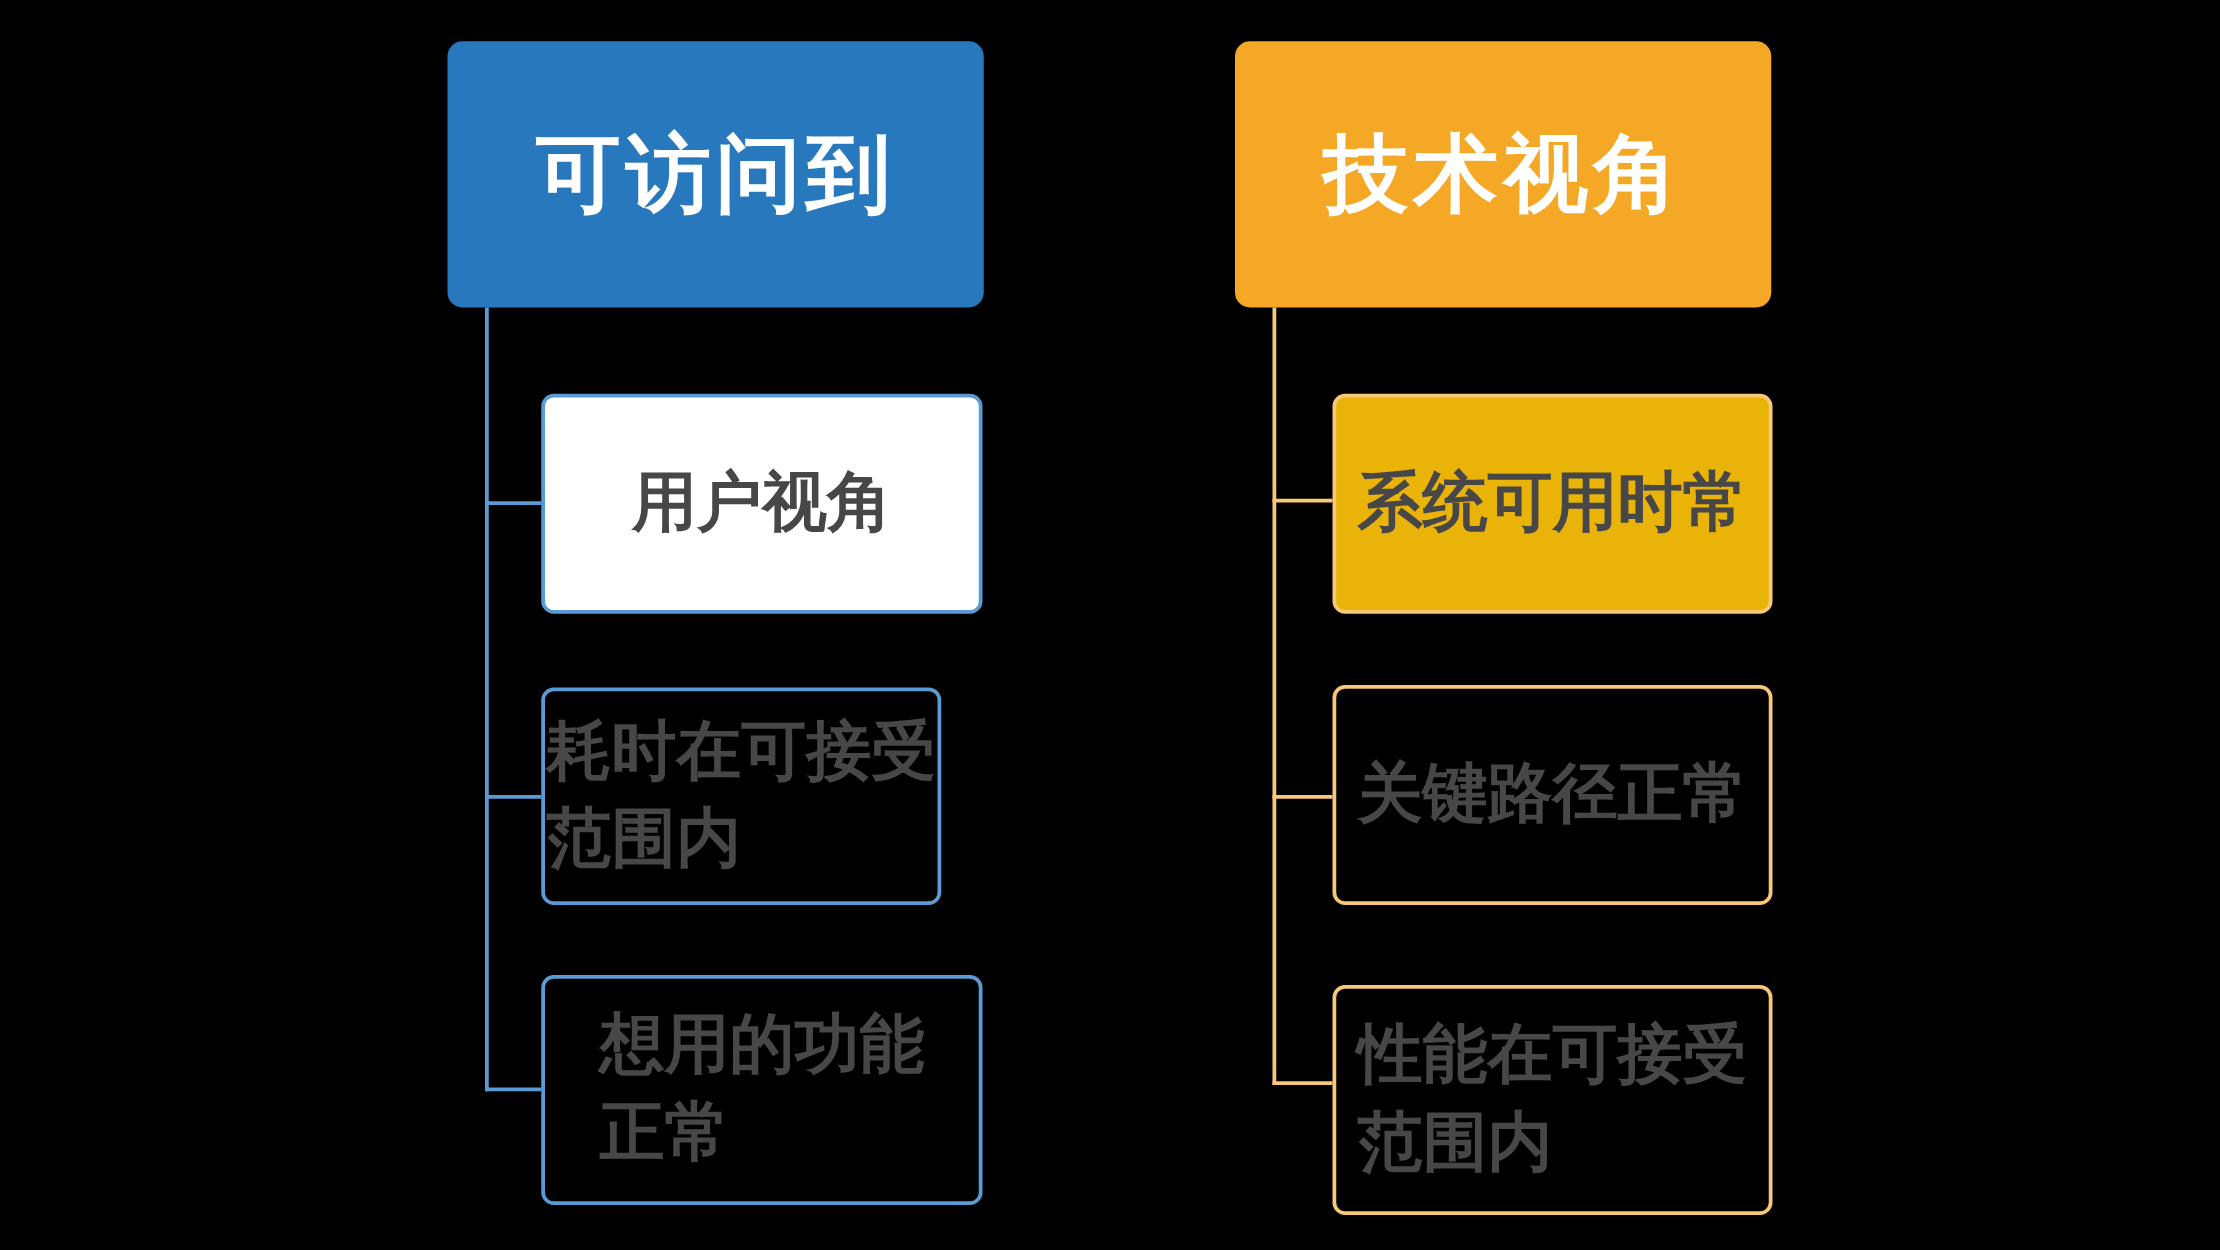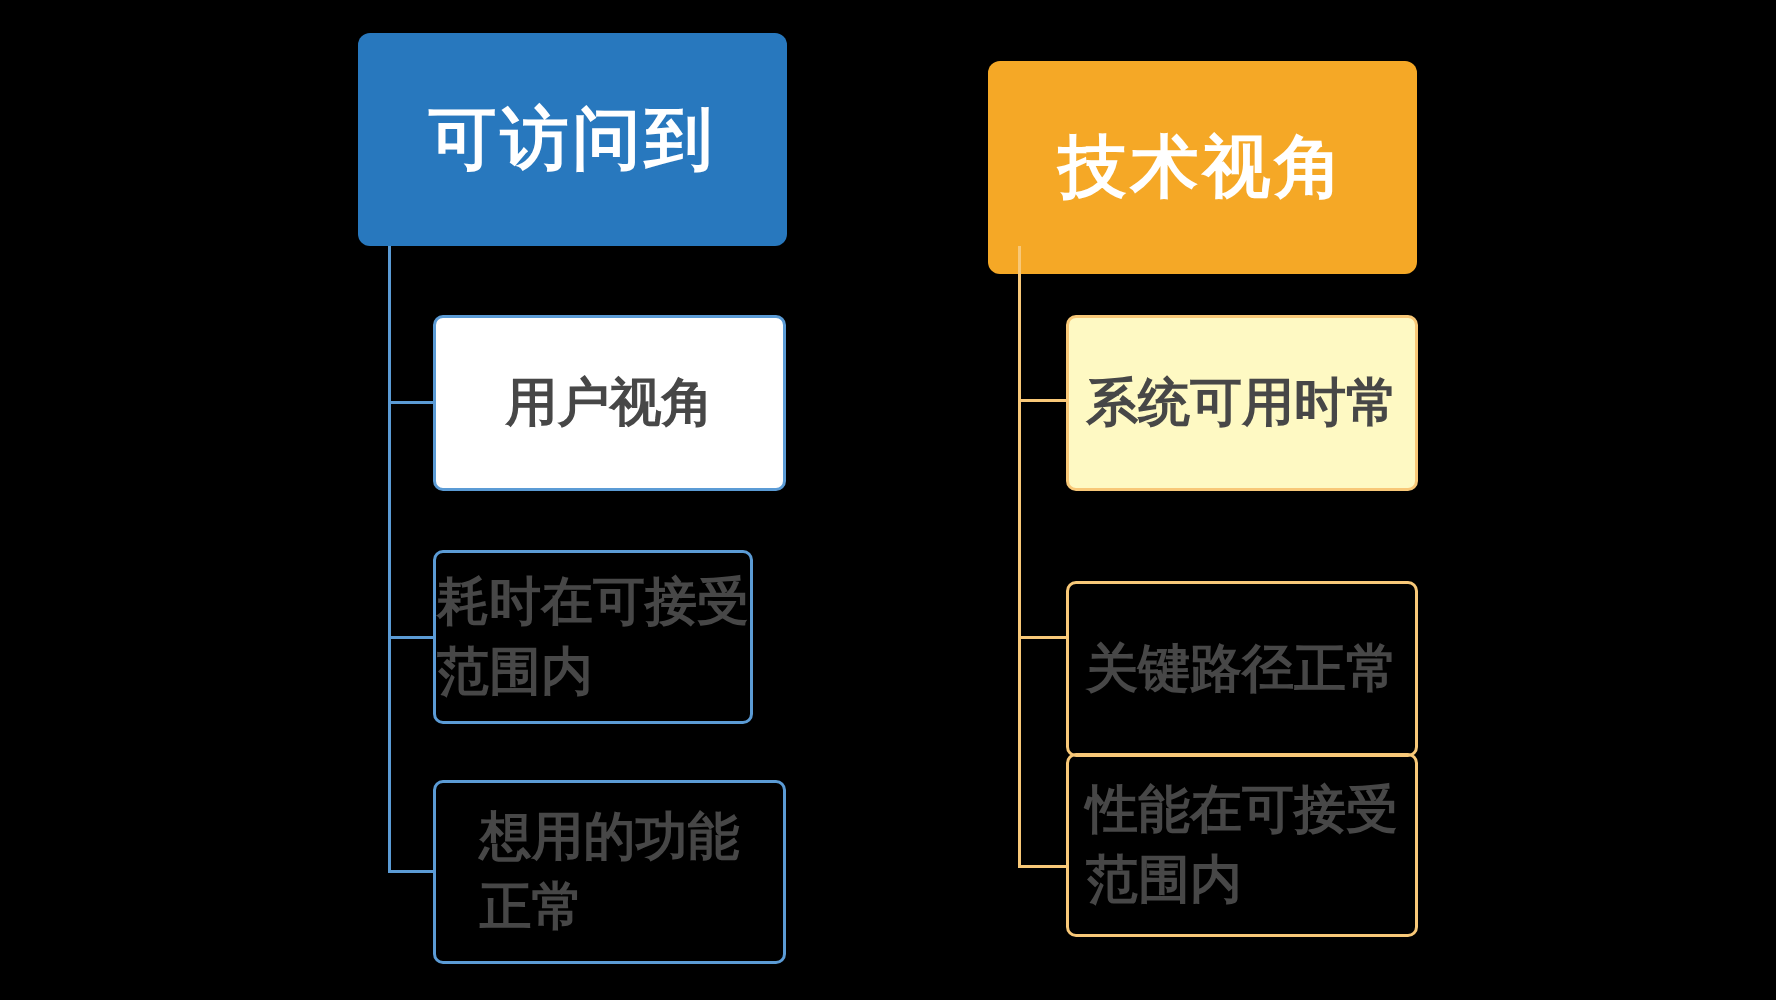--- a/index.html
+++ b/index.html
@@ -48,28 +48,28 @@
   
   .user-header { left: 358px; top: 33px;  width: 429px; height: 213px; }
   .user-trunk  { left: 388px; top: 246px; width: 3px;   height: 627px; }
   .user-branch-1 { left: 388px; top: 401px; width: 45px; height: 3px; }
   .user-branch-2 { left: 388px; top: 636px; width: 45px; height: 3px; }
   .user-branch-3 { left: 388px; top: 870px; width: 45px; height: 3px; }
   .user-node-1 { left: 433px; top: 315px; width: 353px; height: 176px; }
   .user-node-2 { left: 433px; top: 550px; width: 320px; height: 174px; }
   .user-node-3 { left: 433px; top: 780px; width: 353px; height: 184px; }
   
-  .tech-header { left: 988px; top: 33px;  width: 429px; height: 213px; margin-top: 28px; }
+  .tech-header { left: 988px; top: 33px;  width: 429px; height: 213px; }
   .tech-trunk  { left: 1018px; top: 246px; width: 3px;  height: 622px; }
   .tech-branch-1 { left: 1018px; top: 399px; width: 48px; height: 3px; }
   .tech-branch-2 { left: 1018px; top: 636px; width: 48px; height: 3px; }
   .tech-branch-3 { left: 1018px; top: 865px; width: 48px; height: 3px; }
   .tech-node-1 { left: 1066px; top: 315px; width: 352px; height: 176px; }
-  .tech-node-2 { left: 1066px; top: 548px; width: 352px; height: 176px; margin-top: 33px; }
-  .tech-node-3 { left: 1066px; top: 753px; width: 352px; height: 184px; }
+  .tech-node-2 { left: 1066px; top: 548px; width: 352px; height: 176px; }
+  .tech-node-3 { left: 1066px; top: 788px; width: 352px; height: 184px; }
 </style>
 </head>
 <body>
 
 <div class="canvas">
 
   <div>
     <div class="header-box user-header" style="background-color: rgb(40, 120, 190); color: rgb(255, 255, 255);">可访问到</div>
 
     <div class="connector user-trunk" style="background-color: rgb(91, 155, 213);"></div>
@@ -85,19 +85,19 @@
   </div>
 
   <div>
     <div class="header-box tech-header" style="background-color: rgb(245, 168, 38); color: rgb(255, 255, 255);">技术视角</div>
 
     <div class="connector tech-trunk" style="background-color: rgb(248, 200, 120);"></div>
     <div class="connector tech-branch-1" style="background-color: rgb(248, 200, 120);"></div>
     <div class="connector tech-branch-2" style="background-color: rgb(248, 200, 120);"></div>
     <div class="connector tech-branch-3" style="background-color: rgb(248, 200, 120);"></div>
 
-    <div class="node-box tech-node-1" style="background-color: #fef9c3; border-color: rgb(248, 200, 120); color: rgb(71, 71, 71);">系统可用时常</div>
+    <div class="node-box tech-node-1" style="background-color: #eab308; border-color: rgb(248, 200, 120); color: rgb(71, 71, 71);">系统可用时常</div>
     <div class="node-box tech-node-2" style="background-color: transparent; border-color: rgb(248, 200, 120); color: rgb(71, 71, 71);">关键路径正常</div>
     <div class="node-box tech-node-3" style="background-color: transparent; border-color: rgb(248, 200, 120); color: rgb(71, 71, 71);">性能在可接受
 范围内</div>
   </div>
 
 </div>
 
 </body></html>

